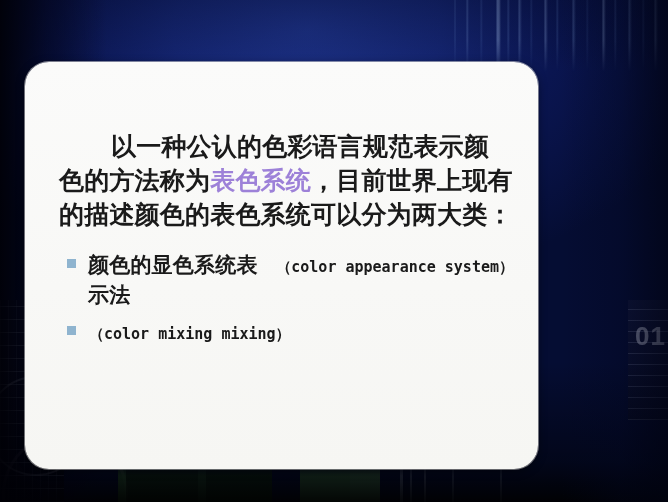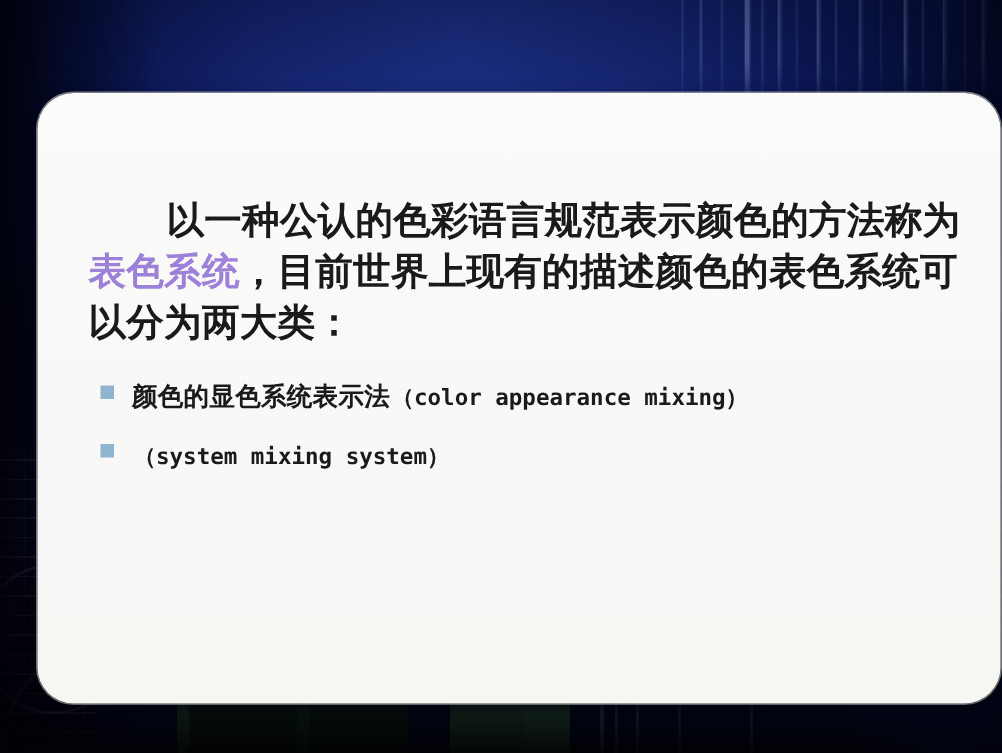--- a/index.html
+++ b/index.html
@@ -139,21 +139,21 @@
         rgba(0,0,0,0) 502px, rgba(0,0,0,0) 668px);
     -webkit-mask-image: linear-gradient(180deg, rgba(0,0,0,0) 0%, rgba(0,0,0,1) 35%, rgba(0,0,0,1) 100%);
     mask-image: linear-gradient(180deg, rgba(0,0,0,0) 0%, rgba(0,0,0,1) 35%, rgba(0,0,0,1) 100%);
   }
 
   
   .card {
     position: absolute;
     left: 25px;
     top: 62px;
-    width: 642px;
+    width: 513px;
     height: 407px;
     background: linear-gradient(180deg, #fbfbfa 0%, #f8f8f6 55%, #f6f6f3 100%);
     border-radius: 24px;
     box-shadow:
       0 2px 10px rgba(0,0,0,0.45),
       0 0 0 1px rgba(255,255,255,0.55);
     box-sizing: border-box;
   }
 
   .card-body {
@@ -195,21 +195,21 @@
     flex: 0 0 auto;
     width: 9px;
     height: 9px;
     background: #8fb4cf;
     margin-right: 12px;
     position: relative;
     top: -4px;
   }
   .bullet-cn {
     font-family: "DejaVu Sans", "Liberation Sans", sans-serif;
-    font-size: 17px;
+    font-size: 21px;
     font-weight: 700;
     color: #1a1a1a;
     line-height: 30px;
     letter-spacing: 0.2px;
   }
   .bullet-en {
     font-family: "DejaVu Sans Mono", "Liberation Mono", monospace;
     font-size: 15px;
     font-weight: 700;
     color: #1a1a1a;
@@ -237,26 +237,26 @@
   <div class="card">
     <div class="card-body">
 
       <p class="para"><span>以一种公认的色彩语言规范表示颜色的方法称为</span><span class="hl">表色系统</span><span>，目前世界上现有的描述颜色的表色系统可以分为两大类：</span></p>
 
       <ul class="bullets">
 
         <li class="bullet-item">
           <span class="bullet-mark"></span>
           <span class="bullet-cn">颜色的显色系统表示法</span>
-          <span class="bullet-en">（color appearance mixing）</span>
+          <span class="bullet-en">（color appearance system）</span>
         </li>
 
         <li class="bullet-item">
           <span class="bullet-mark"></span>
-          <span class="bullet-en">（system mixing system）</span>
+          <span class="bullet-en">（color mixing mixing）</span>
         </li>
 
       </ul>
 
     </div>
   </div>
 
 </div>
 
 </body></html>

